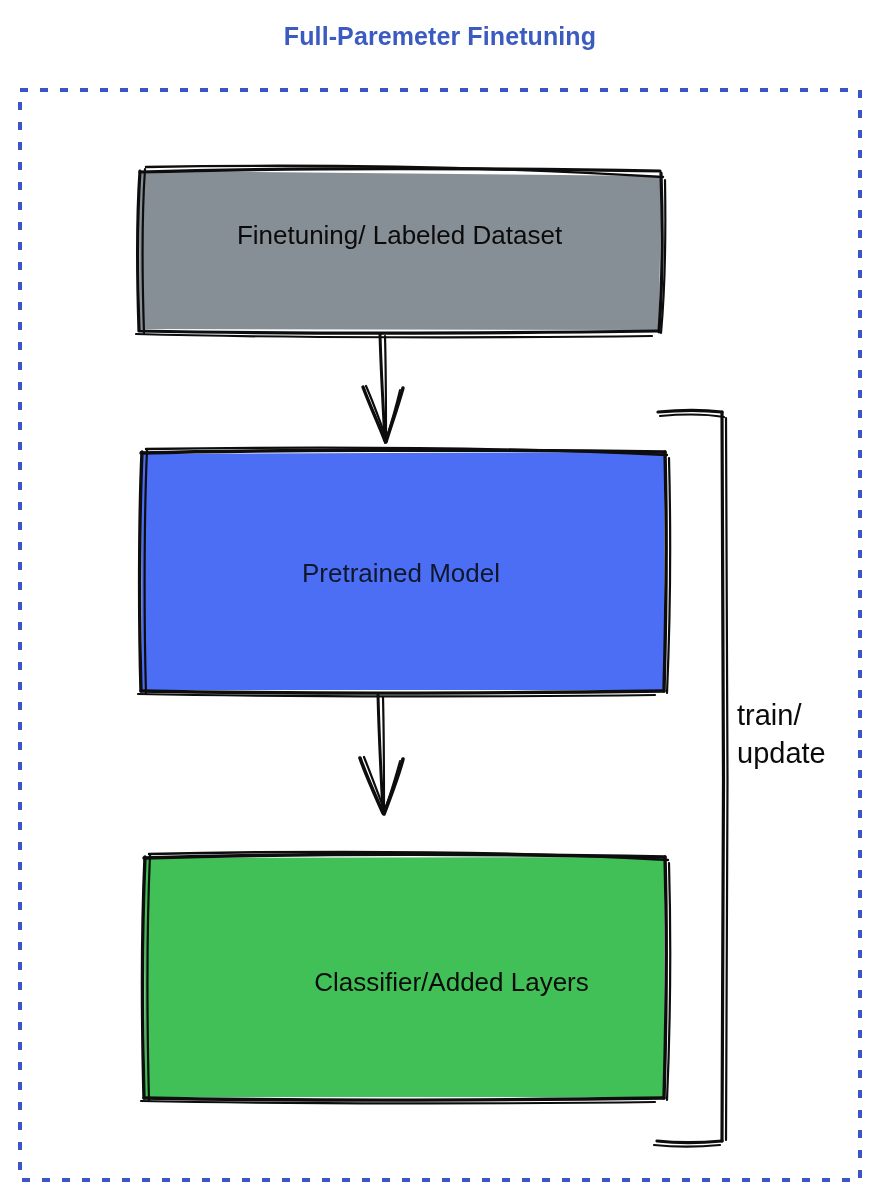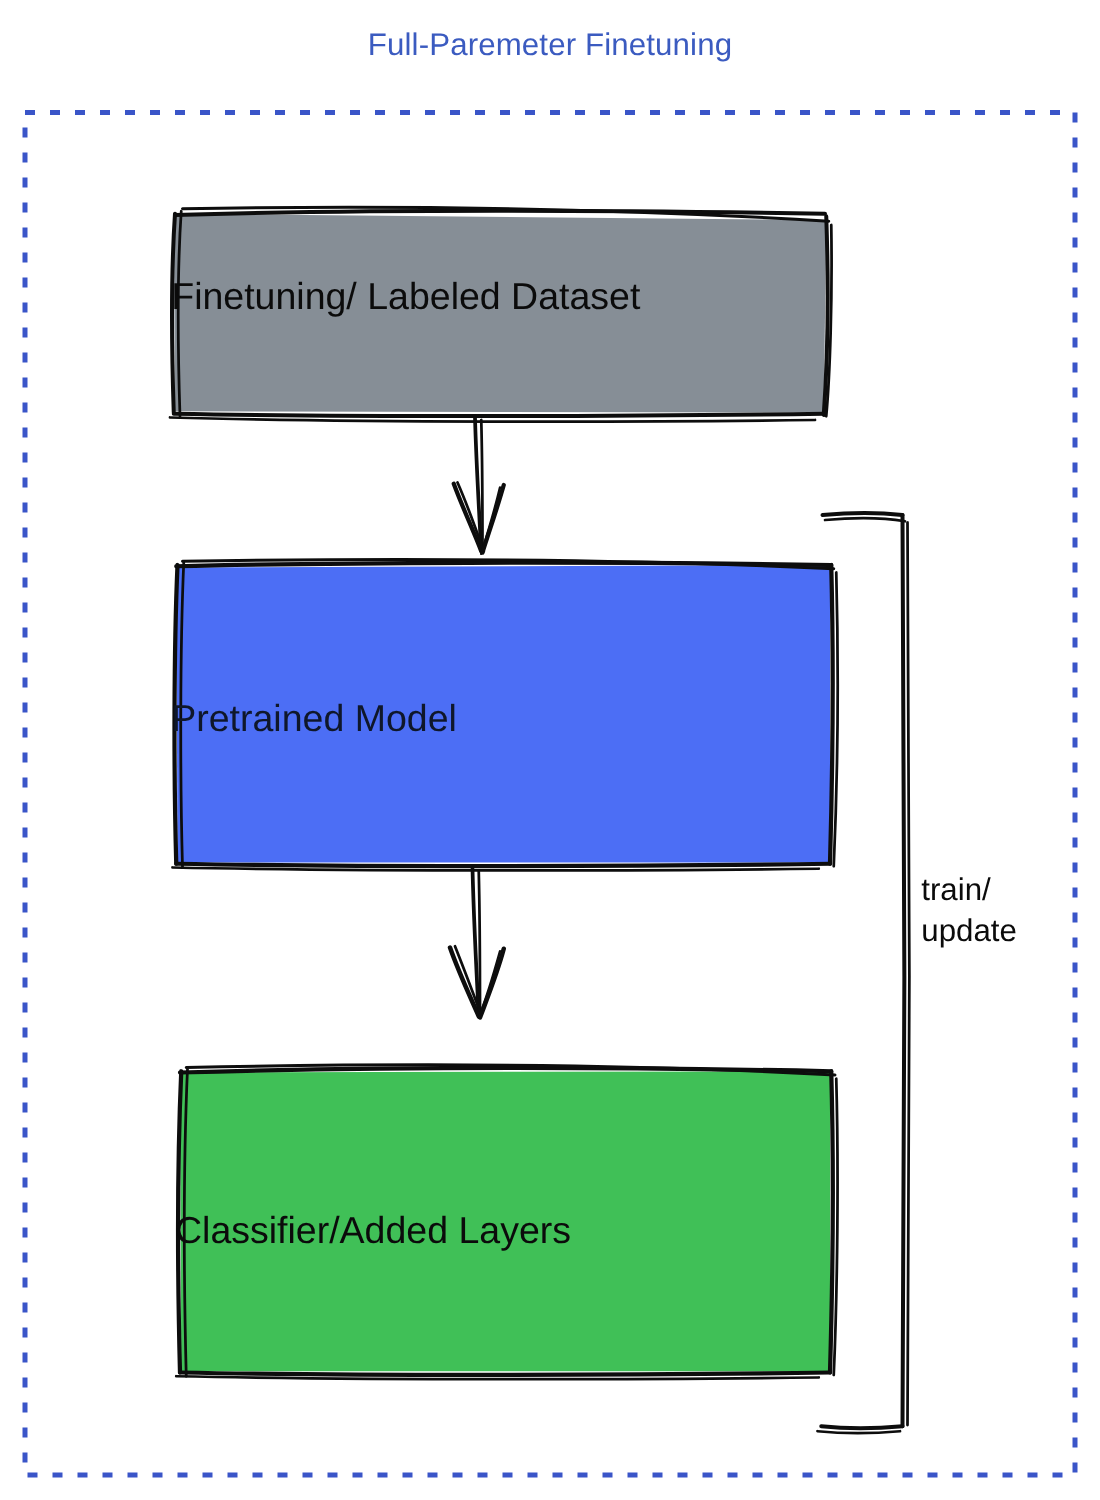--- a/index.html
+++ b/index.html
@@ -20,46 +20,47 @@
     height: 1200px;
     background: #ffffff;
   }
   .diagram-title {
     position: absolute;
     left: 0;
     top: 22px;
     width: 880px;
     text-align: center;
     font-size: 25px;
-    font-weight: 400;
+    font-weight: 700;
     letter-spacing: 0.1px;
     color: #3b5bc0;
     font-family: "Liberation Sans", sans-serif;
   }
   svg.layer {
     position: absolute;
     left: 0;
     top: 0;
     width: 880px;
     height: 1200px;
     pointer-events: none;
   }
   .node-label {
     position: absolute;
     font-family: "Liberation Sans", sans-serif;
     color: #0b0b0b;
-    font-size: 30px;
+    font-size: 26px;
+    text-align: center;
     white-space: pre;
     line-height: 1.22;
   }
   .edge-label {
     position: absolute;
     font-family: "Liberation Sans", sans-serif;
     color: #0b0b0b;
-    font-size: 25px;
+    font-size: 29px;
     line-height: 1.32;
     white-space: pre-line;
     text-align: left;
   }
 </style>
 </head>
 <body>
 
 <div id="canvas" style="background: rgb(255, 255, 255);">
 

